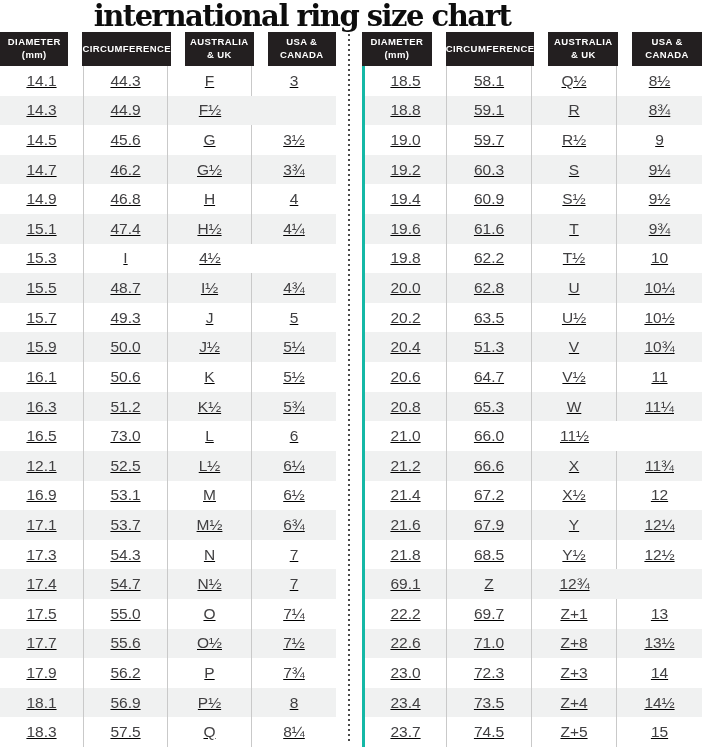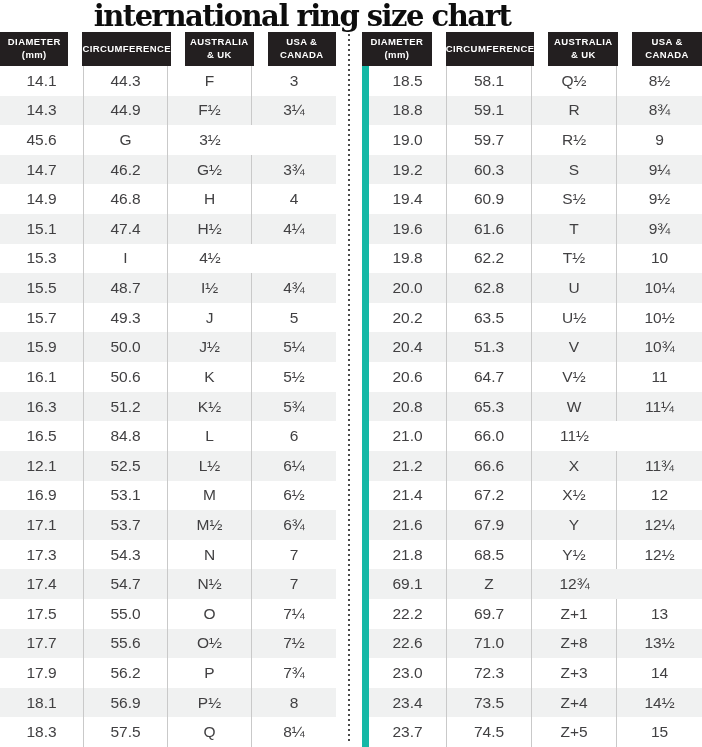--- a/index.html
+++ b/index.html
@@ -55,36 +55,36 @@
     display: flex;
     flex-direction: column;
     align-items: center;
     justify-content: center;
     font-size: 9.5px;
     font-weight: bold;
     letter-spacing: 0.4px;
     line-height: 1.35;
     text-align: center;
   }
-  .tbody { display: flex; flex-direction: column; flex: 1; }
+  .tbody { display: flex; flex-direction: column; flex: 1; text-decoration: underline; }
   .tr {
     display: grid;
     grid-template-columns: repeat(4, 1fr);
     flex: 1;
   }
   .tr:nth-child(even) { background: #f0f1f1; }
   .td {
     display: flex;
     align-items: center;
     justify-content: center;
     font-size: 15.5px;
     color: #414042;
   }
   .td:not(:last-child) { border-right: 1px solid #c9c9c9; }
-  .tbl-right .td:first-child { border-left: 7px solid #14b8a6; }
+  .tbl-right .td:first-child { border-left: 3px solid #14b8a6; }
 </style>
 </head>
 <body>
 
 <h1 class="title">international ring size chart</h1>
 
 <div class="chart">
 
   <section class="tbl tbl-left">
     <div class="thead">
@@ -109,23 +109,23 @@
         <div class="tr">
           <div class="td">14.1</div>
           <div class="td">44.3</div>
           <div class="td">F</div>
           <div class="td">3</div>
         </div>
         <div class="tr">
           <div class="td">14.3</div>
           <div class="td">44.9</div>
           <div class="td">F½</div>
-          <div class="td">3¼</div>
-        </div>
-        <div class="tr">
+        </div>
+        <div class="tr">
+          <div class="td">14.5</div>
           <div class="td">45.6</div>
           <div class="td">G</div>
           <div class="td">3½</div>
         </div>
         <div class="tr">
           <div class="td">14.7</div>
           <div class="td">46.2</div>
           <div class="td">G½</div>
           <div class="td">3¾</div>
         </div>
@@ -171,21 +171,21 @@
           <div class="td">5½</div>
         </div>
         <div class="tr">
           <div class="td">16.3</div>
           <div class="td">51.2</div>
           <div class="td">K½</div>
           <div class="td">5¾</div>
         </div>
         <div class="tr">
           <div class="td">16.5</div>
-          <div class="td">84.8</div>
+          <div class="td">73.0</div>
           <div class="td">L</div>
           <div class="td">6</div>
         </div>
         <div class="tr">
           <div class="td">12.1</div>
           <div class="td">52.5</div>
           <div class="td">L½</div>
           <div class="td">6¼</div>
         </div>
         <div class="tr">

